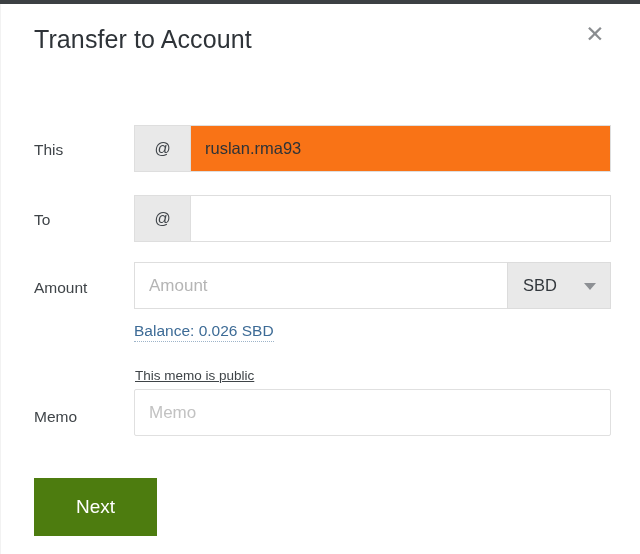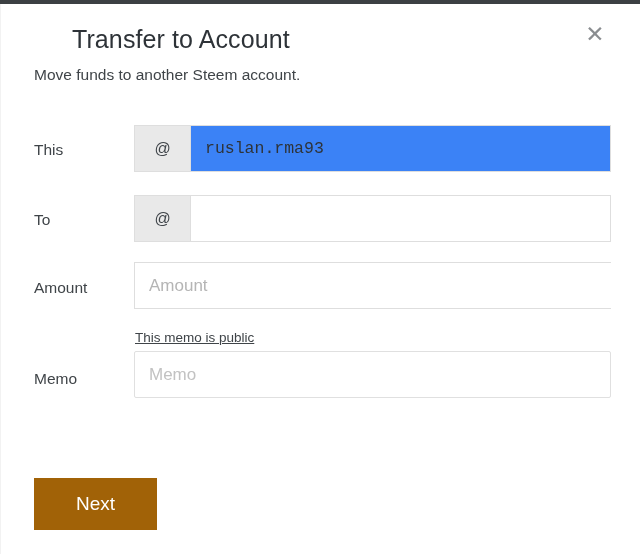--- a/index.html
+++ b/index.html
@@ -46,21 +46,20 @@
     font-family: "Liberation Sans", sans-serif;
   }
 
   .title {
     position: absolute;
     top: 21px;
     left: 33px;
     font-size: 25px;
     color: #2e3338;
     letter-spacing: 0.1px;
-    margin-left: 38px;
   }
 
   .subtitle {
     position: absolute;
     top: 62px;
     left: 33px;
     font-size: 15.5px;
     color: #3f4448;
   }
 
@@ -117,24 +116,23 @@
     box-sizing: border-box;
     border: 1px solid #dedede;
     background: #ffffff;
     font-family: "Liberation Sans", sans-serif;
     font-size: 16.5px;
     color: #2e3338;
     padding: 0 14px;
     outline: none;
   }
   .acct-input.disabled {
-    background: #3b82f6;
+    background: #f97316;
     border-color: #dedede;
     color: #2e3338;
-    font-family: Liberation Mono, monospace;
   }
   .acct-input::placeholder { color: #b8b8b8; }
 
   
   .amount-row { height: 68px; }
   .amount-row .row-label { top: 25px; }
 
   .amount-group {
     position: absolute;
     left: 133px;
@@ -237,40 +235,39 @@
     top: 470px;
     left: 0;
     width: 640px;
     height: 80px;
   }
   .next-button {
     position: absolute;
     left: 33px;
     top: 4px;
     width: 123px;
-    height: 52px;
-    background: #a16207;
+    height: 58px;
+    background: #4d7c0f;
     border: none;
     color: #ffffff;
     font-family: "Liberation Sans", sans-serif;
     font-size: 19px;
     cursor: default;
   }
 </style>
 </head>
 <body>
 
 <div class="topbar"></div>
 
 <div class="dialog">
 
   <div class="close-icon">✕</div>
 
   <div class="title">Transfer to Account</div>
-  <div class="subtitle">Move funds to another Steem account.</div>
 
   <div class="form">
 
     <div class="row acct-row">
       <div class="row-label">This</div>
       <div class="input-group">
         <div class="at-addon">@</div>
         <input class="acct-input disabled" type="text" disabled="" value="ruslan.rma93" style="">
       </div>
     </div>
@@ -280,23 +277,30 @@
       <div class="input-group">
         <div class="at-addon">@</div>
         <input class="acct-input" type="text" value="" style="">
       </div>
     </div>
 
     <div class="row amount-row">
       <div class="row-label">Amount</div>
       <div class="amount-group">
         <input class="amount-input" type="text" placeholder="Amount" style="">
+        <div class="currency-select">
+          <span class="currency-value">SBD</span>
+          <span class="caret-icon"></span>
+        </div>
       </div>
     </div>
 
+    <div class="row balance-row">
+      <span class="balance-link">Balance: 0.026 SBD</span>
+    </div>
 
     <div class="row memo-row">
       <div class="row-label">Memo</div>
       <div class="memo-hint">This memo is public</div>
       <input class="memo-input" type="text" placeholder="Memo" style="">
     </div>
 
   </div>
 
   <div class="footer">

